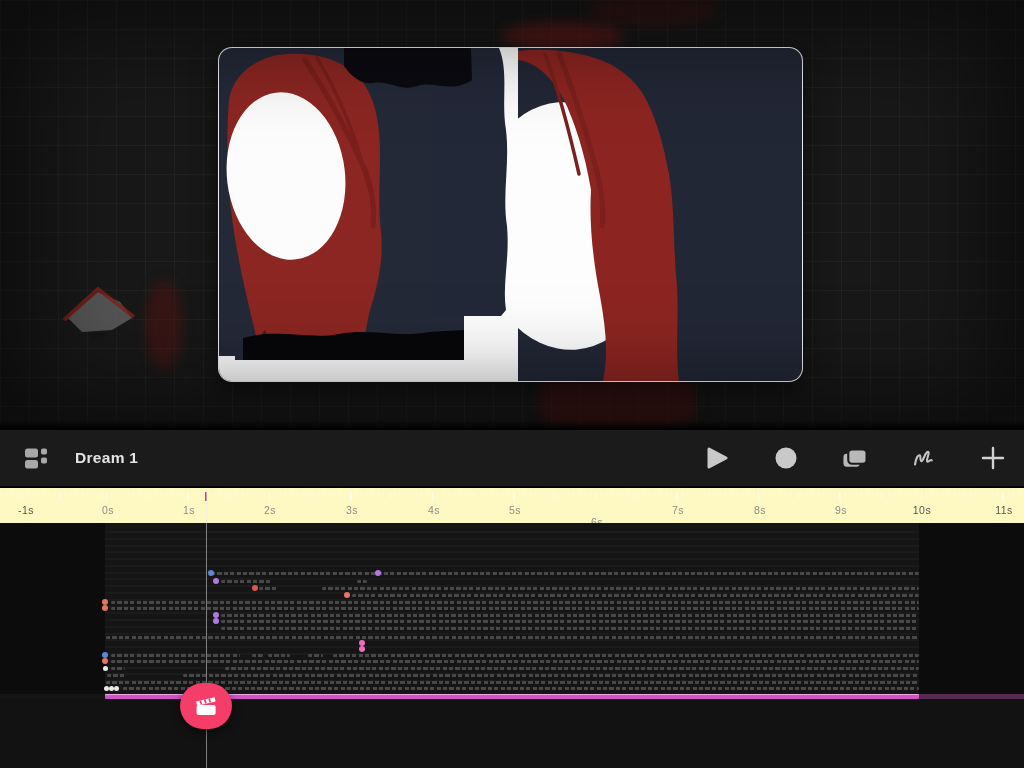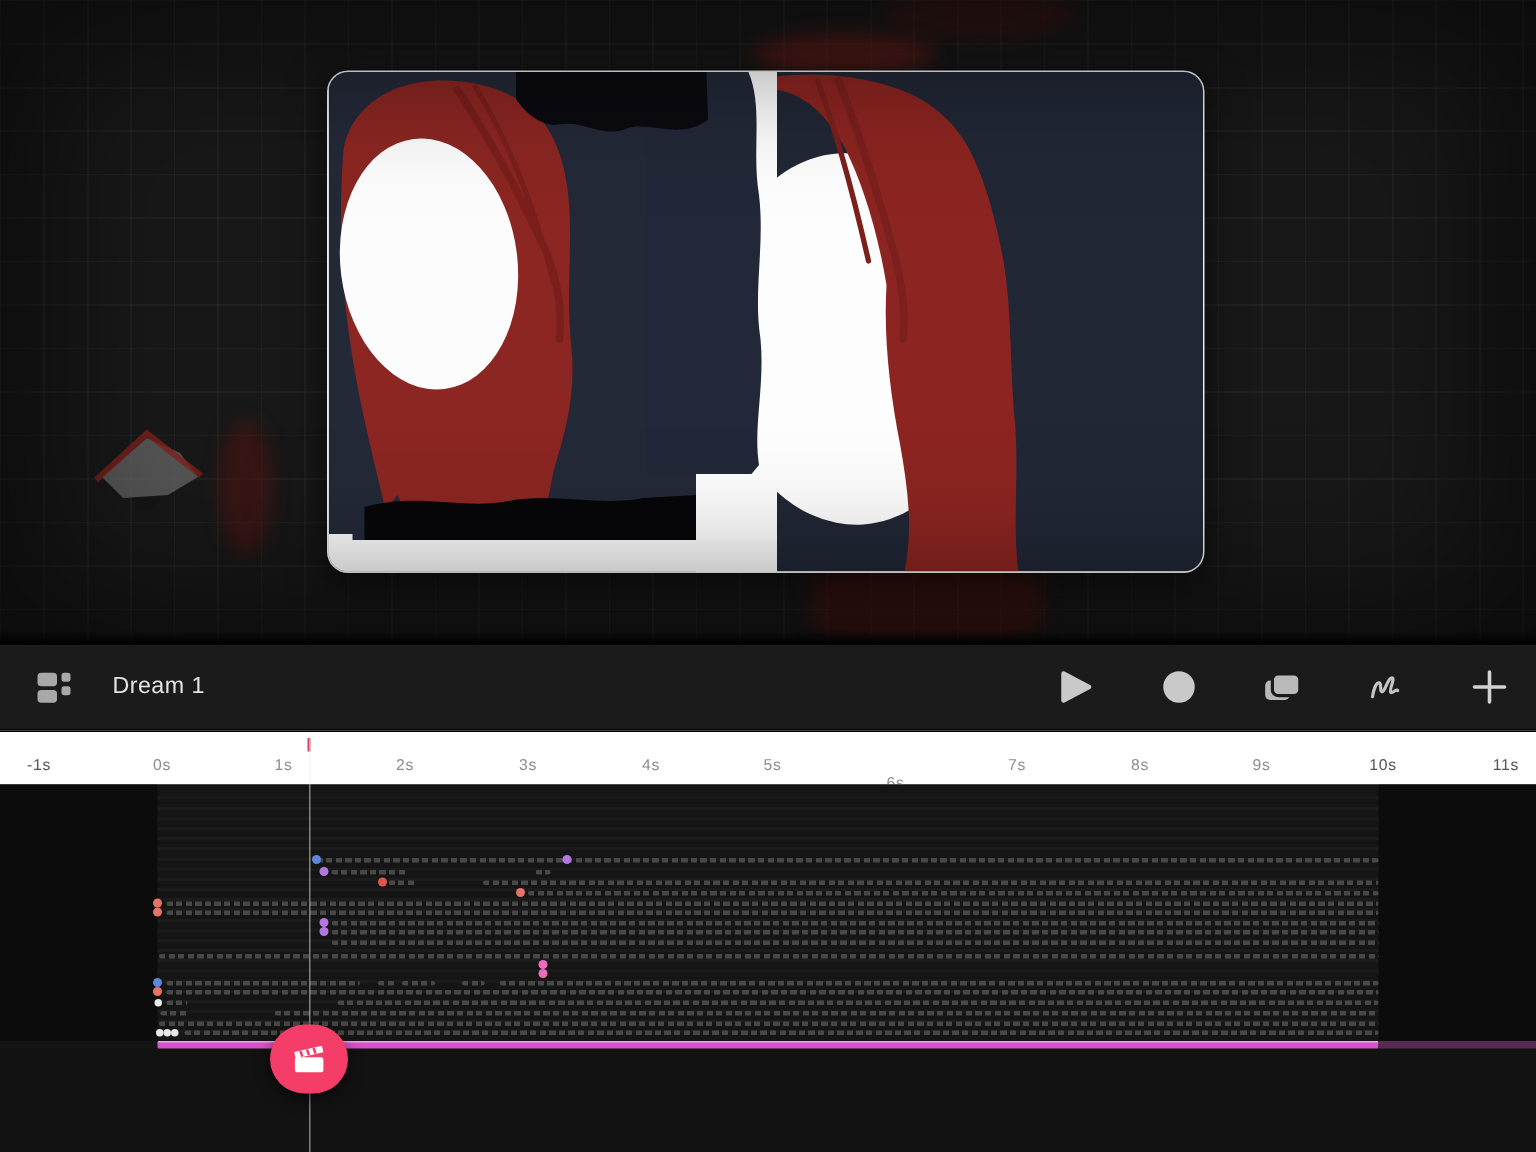--- a/index.html
+++ b/index.html
@@ -34,26 +34,26 @@
   .histbtn.redo svg{transform:scaleX(-1);}
   .stage .fade{position:absolute;left:0;bottom:0;width:100%;height:10px;
     background:linear-gradient(180deg,transparent,#000);}
 
   
   .toolbar{position:absolute;left:0;top:430px;width:1024px;height:57px;background:#1b1b1b;
     display:flex;align-items:center;border-bottom:1px solid #060606;box-sizing:border-box;}
   .toolbar .tbtn{background:none;border:none;padding:0;width:26px;height:26px;display:flex;
     align-items:center;justify-content:center;color:#c3c3c3;cursor:pointer;}
   .theater{margin-left:23px;}
-  .title{margin:0 0 0 26px;font-size:15.5px;font-weight:400;color:#e4e4e4;letter-spacing:0.3px;}
+  .title{margin:0 0 0 26px;font-size:15.5px;font-weight:700;color:#e4e4e4;letter-spacing:0.3px;}
   .toolbar .spacer{flex:1;}
   .toolbar .right{display:flex;gap:43px;margin-right:18px;}
 
   
-  .ruler{position:absolute;left:0;top:487px;width:1024px;height:36px;background:#ffffff;border-top:1px solid #000;box-sizing:border-box;}
+  .ruler{position:absolute;left:0;top:487px;width:1024px;height:36px;background:#fef9c3;border-top:1px solid #000;box-sizing:border-box;}
   .tickrow{position:absolute;left:0;right:0;}
   .ticks-minor{top:4px;height:5px;background:repeating-linear-gradient(90deg, rgba(255,255,255,0.26) 0 1px, transparent 1px 5.433px);background-position:106px 0;}
   .ticks-half{top:4px;height:7px;background:repeating-linear-gradient(90deg, rgba(255,255,255,0.30) 0 1px, transparent 1px 40.75px);background-position:106px 0;}
   .ticks-sec{top:4px;height:10px;background:repeating-linear-gradient(90deg, rgba(255,255,255,0.34) 0 1.5px, transparent 1.5px 81.5px);background-position:106px 0;}
   .ruler-label{position:absolute;top:16px;transform:translateX(-50%);font-size:10.5px;color:#8d8d8d;letter-spacing:0.5px;}
   .ruler-label.dim{color:#545454;}
   .playhead-tick{position:absolute;left:205px;top:4px;width:2px;height:9px;background:#d04361;}
 
   
   .tracks{position:absolute;left:0;top:523px;width:1024px;height:245px;background:#151515;}

